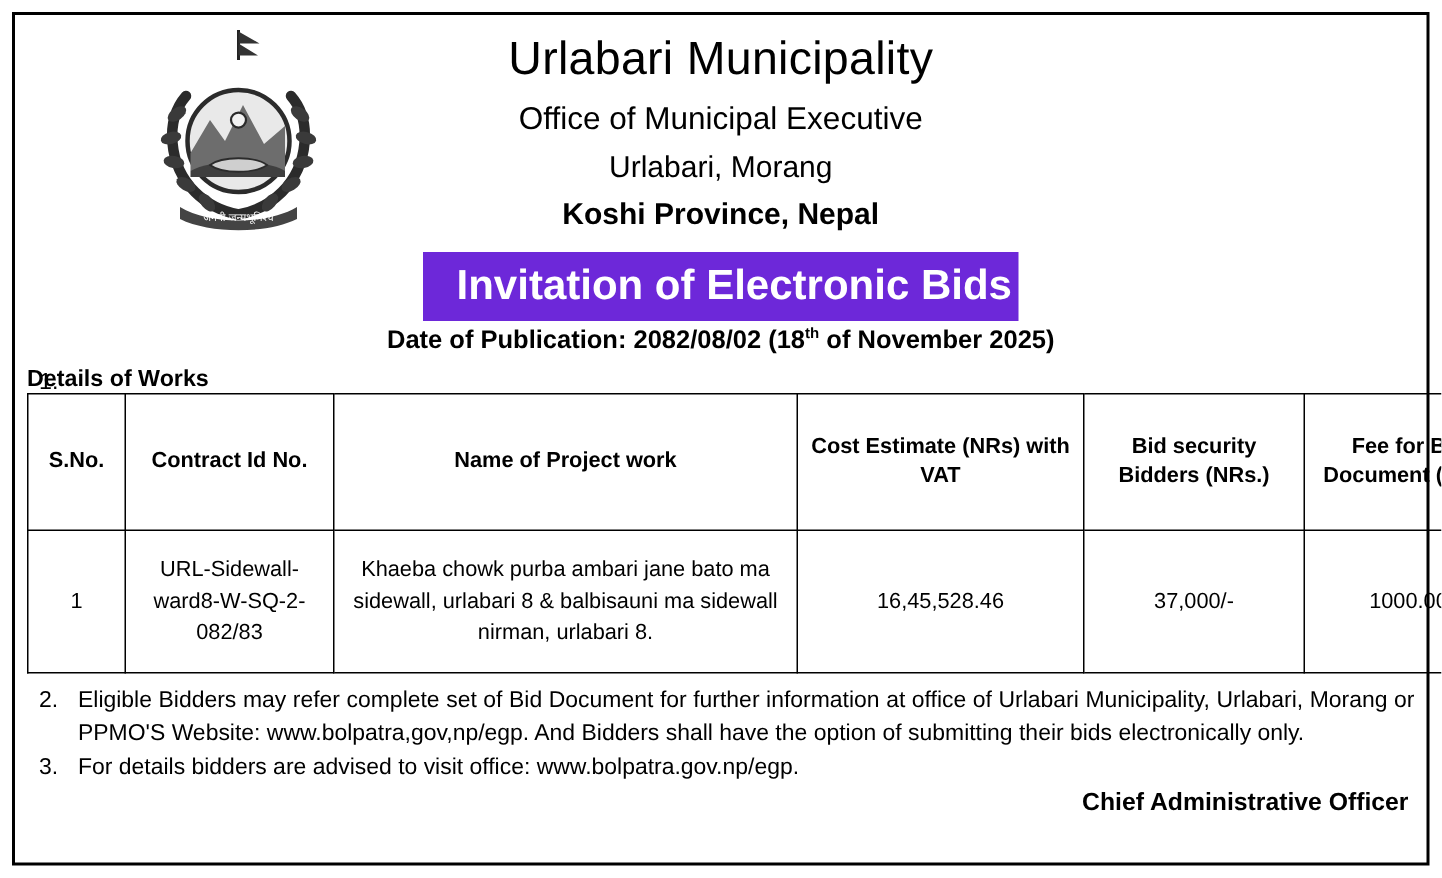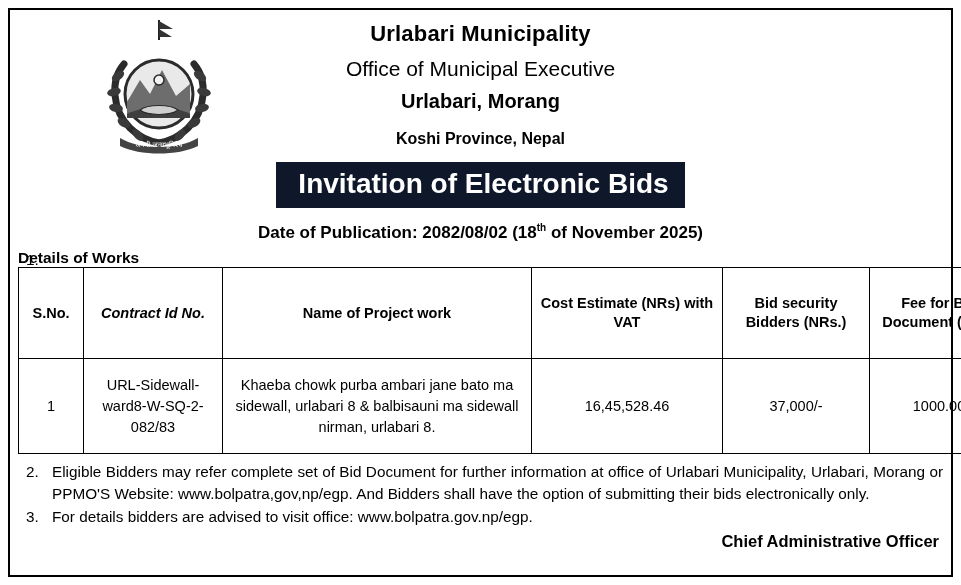--- a/index.html
+++ b/index.html
@@ -44,65 +44,64 @@
   .emblem {
     position: absolute;
     left: 82px;
     top: 2px;
     width: 118px;
     height: 136px;
   }
   .emblem svg { display: block; }
 
   .org-title {
-    font-size: 22px;
-    font-weight: bold;
+    font-size: 31px;
+    font-weight: normal;
     line-height: 1.25;
     padding-top: 4px;
     letter-spacing: 0.2px;
   }
   .org-sub1 {
     font-size: 21px;
     font-weight: normal;
     line-height: 1.3;
     padding-top: 7px;
   }
   .org-sub2 {
     font-size: 20px;
-    font-weight: bold;
+    font-weight: normal;
     line-height: 1.3;
     padding-top: 6px;
   }
   .org-sub3 {
-    font-size: 16px;
+    font-size: 20px;
     font-weight: bold;
     line-height: 1.3;
     padding-top: 5px;
-    margin-top: 10px;
   }
 
   .banner-wrap {
     text-align: center;
     margin-top: 12px;
   }
   .banner {
     display: inline-block;
-    background: #0f172a;
+    background: #6d28d9;
     color: #ffffff;
     font-size: 28px;
     font-weight: bold;
-    padding: 6px 16px 8px 22px;
+    padding: 6px 4px 8px 22px;
     line-height: 1.15;
   }
 
   .pub-date {
     text-align: center;
     font-size: 17px;
     font-weight: bold;
-    margin-top: 14px;
+    margin-top: 3px;
   }
   .pub-date sup {
     font-size: 10px;
     vertical-align: super;
   }
 
   
   .para1 {
     position: relative;
     font-size: 15.5px;
@@ -144,21 +143,21 @@
   table.works th {
     font-weight: bold;
     height: 78px;
     line-height: 1.35;
   }
   table.works td {
     height: 82px;
     line-height: 1.45;
   }
   .col-sno { width: 56px; }
-  .col-cid { width: 130px; font-style: italic; }
+  .col-cid { width: 130px; }
   .col-name { width: 300px; }
   .col-cost { width: 182px; }
   .col-bid { width: 138px; }
   .col-fee { width: 130px; }
 
   
   .footer-list {
     margin-top: 7px;
     font-size: 15.3px;
     line-height: 1.4;

